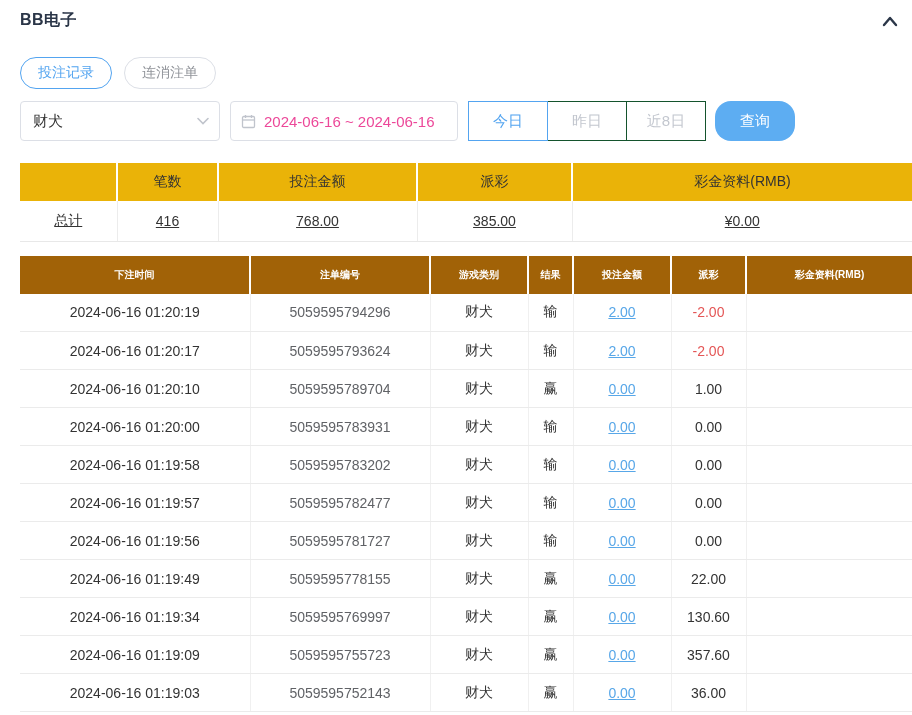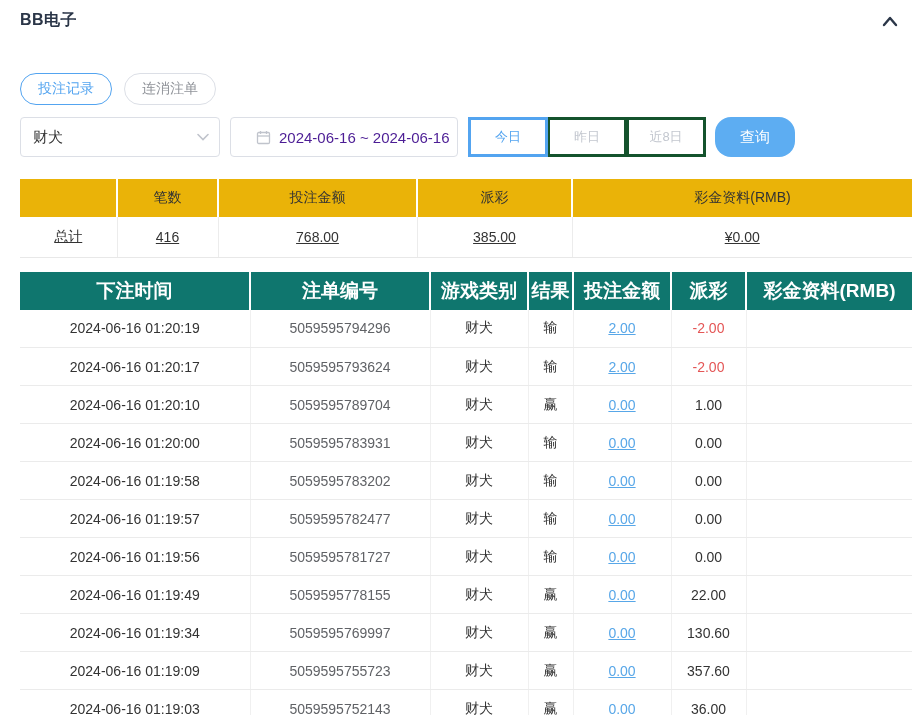--- a/index.html
+++ b/index.html
@@ -6,50 +6,50 @@
   html,body { background:#fff; }
   body { font-family:"Liberation Sans","DejaVu Sans",sans-serif; color:#333; }
   .container { position:relative; width:912px; height:715px; overflow:hidden; background:#fff; }
 
   
   .panel-header { display:flex; justify-content:space-between; align-items:center; padding:10px 10px 0 20px; }
   .page-title { font-size:16px; font-weight:bold; color:#2b3648; letter-spacing:.5px; }
   .collapse-btn { background:none; border:none; cursor:pointer; padding:2px; line-height:0; }
 
   
-  .tabs { display:flex; gap:12px; padding-left:20px; margin-top:42px; }
+  .tabs { display:flex; gap:12px; padding-left:20px; margin-top:26px; }
   .tab { height:32px; padding:0 17px; border-radius:16px; background:#fff; font-size:14px; cursor:pointer;
          border:1px solid #dcdfe6; color:#909399; }
   .tab.active { border-color:var(--accent,#53a4f0); color:var(--accent,#53a4f0); }
 
   
   .filter-row { display:flex; align-items:center; margin:12px 0 0 20px; height:40px; }
   .select-box { width:200px; height:40px; border:1px solid #dcdfe6; border-radius:4px; display:flex;
                 align-items:center; justify-content:space-between; padding:0 10px 0 12px; font-size:15px; color:#333; cursor:pointer; background:#fff; }
   .date-box { width:228px; height:40px; border:1px solid #dcdfe6; border-radius:4px; display:flex; align-items:center;
-              gap:8px; padding:0 25px; margin-left:10px; font-size:15px; color:#4c1d95; cursor:pointer; background:#fff; white-space:nowrap; }
+              gap:8px; padding:0 10px; margin-left:10px; font-size:15px; color:#ec4899; cursor:pointer; background:#fff; white-space:nowrap; }
   .btn-group { display:flex; margin-left:10px; }
-  .qbtn { width:80px; height:40px; background:#fff; border:3px solid #14532d; font-size:13px; color:#c3c7cf; cursor:pointer; }
+  .qbtn { width:80px; height:40px; background:#fff; border:1px solid #14532d; font-size:15px; color:#c3c7cf; cursor:pointer; }
   .qbtn + .qbtn { margin-left:-1px; }
   .qbtn.active { border-color:var(--accent,#53a4f0); color:var(--accent,#53a4f0); position:relative; z-index:1; }
   .search-btn { width:80px; height:40px; margin-left:9px; border:none; border-radius:16px;
                 background:var(--button,#5dadf2); color:#fff; font-size:15px; cursor:pointer; }
 
   
   table { border-collapse:collapse; table-layout:fixed; width:892px; margin-left:20px; }
   td, th { text-align:center; font-size:14px; overflow:hidden; white-space:nowrap; }
 
   .summary { margin-top:22px; }
   .summary thead th { background:#eab308; height:38px; font-weight:normal; color:#333; border-right:2px solid #fff; }
   .summary thead th:last-child { border-right:none; }
   .summary tbody td { background:#fff; height:40px; border-right:1px solid #ececec; border-bottom:1px solid #e8e8e8;text-decoration:underline; }
   .summary tbody td:last-child { border-right:none; }
 
   .records { margin-top:14px; }
-  .records thead th { background:#0f766e; color:#fff; height:38px; font-size:19px; font-weight:bold; border-right:2px solid #fff; }
+  .records thead th { background:#a16207; color:#fff; height:38px; font-size:10px; font-weight:bold; border-right:2px solid #fff; }
   .records thead th:last-child { border-right:none; }
   .records tbody td { height:38px; background:#fff; border-bottom:1px solid #ebebeb; border-right:1px solid #f0f0f0; color:#333; }
   .records tbody td:last-child { border-right:none; }
   .records td.muted { color:#606266;margin-left:6px; }
   .records td.neg { color:var(--negative,#e45656); }
   .amount-link { color:var(--link,#58a7e8); cursor:pointer; }
 
   .icon { flex:0 0 auto; line-height:0; }
 </style>
 </head>

